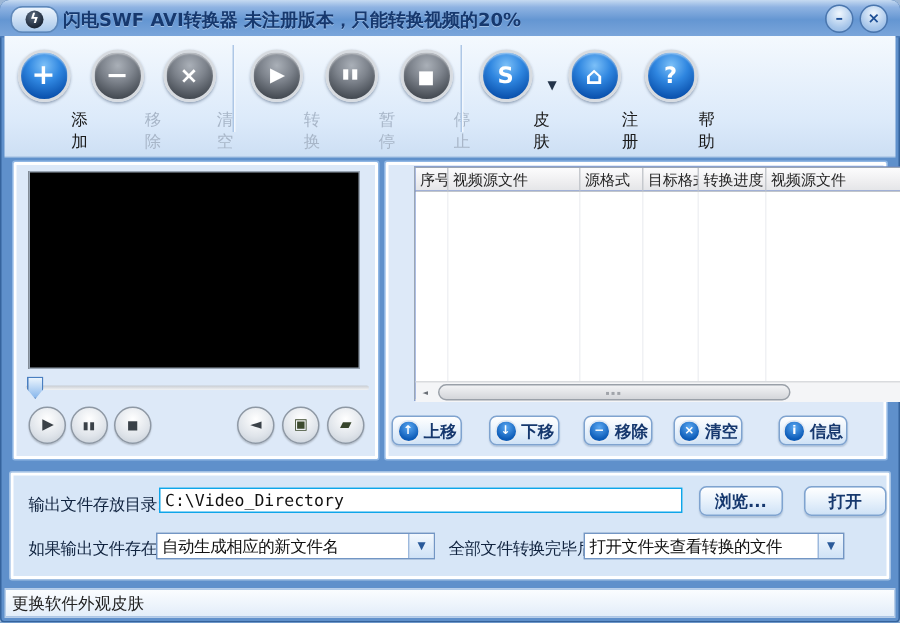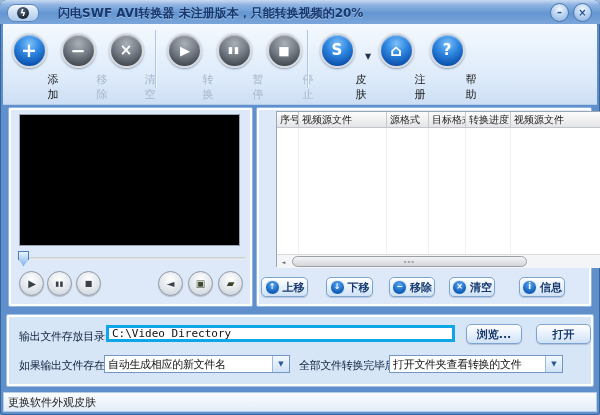--- a/index.html
+++ b/index.html
@@ -8,21 +8,21 @@
   
   .titlebar{position:absolute;left:0;top:0;width:600px;height:24px;
     background:linear-gradient(180deg,#c6daf1 0%,#8fb3e2 20%,#6496d2 55%,#7aa5da 100%);
     border-bottom:1px solid #4a7ab8;display:flex;align-items:center;}
   .logo{position:absolute;left:7px;top:4px;width:30px;height:16px;border-radius:8px;
     background:linear-gradient(180deg,#eef5fd,#a9c8ea);border:1px solid #5e88ba;
     display:flex;align-items:center;justify-content:center;}
   .logo .orb{width:12px;height:12px;border-radius:50%;background:radial-gradient(circle at 40% 30%,#5a6b80,#1d2838 70%);
     color:#fff;font-size:9px;line-height:12px;text-align:center;font-weight:bold;}
   .title{position:absolute;left:42px;top:5px;font-size:12px;font-weight:bold;color:#16386e;
-    text-shadow:0 1px 0 rgba(255,255,255,.35);white-space:nowrap;margin-left:16px;}
+    text-shadow:0 1px 0 rgba(255,255,255,.35);white-space:nowrap;}
   .winbtns{position:absolute;right:8px;top:3px;display:flex;gap:4px;}
   .winbtn{width:17px;height:17px;border-radius:50%;border:1px solid #4a76ae;
     background:radial-gradient(circle at 50% 30%,#f0f7fe,#a7c6ea 65%,#8fb4e2);
     color:#1d4f96;font-size:10px;font-weight:bold;display:flex;align-items:center;justify-content:center;line-height:1;cursor:default;}
   
   .toolbar{position:absolute;left:3px;top:24px;width:594px;height:80px;
     background:linear-gradient(180deg,#f4f9fe,#dceafa 70%,#cddff4);border-bottom:1px solid #b5cdea;}
   .tbtn{position:absolute;top:9px;width:46px;display:flex;flex-direction:column;align-items:center;cursor:default;}
   .tcircle{width:31px;height:31px;border-radius:50%;border:2px solid #d7dbe0;
     box-shadow:0 1px 2px rgba(40,60,90,.45), inset 0 1px 1px rgba(255,255,255,.45);
@@ -70,21 +70,21 @@
     background:linear-gradient(180deg,#ffffff,#eaf3fc 45%,#cfe2f6);color:#16386e;font-size:11px;font-weight:bold;
     display:flex;align-items:center;justify-content:center;gap:3px;cursor:default;box-shadow:0 1px 1px rgba(60,90,130,.25);}
   .bic{width:13px;height:13px;border-radius:50%;flex:0 0 auto;
     background:radial-gradient(circle at 50% 30%,#5aa8f2,#0d5cb8 70%);border:1px solid #e2e9f2;
     color:#fff;font-size:8px;font-weight:bold;display:flex;align-items:center;justify-content:center;line-height:1;}
   .labtn{top:169px;}
   
   .groupbox{position:absolute;left:6px;top:314px;width:588px;height:73px;border:1px solid #a3c1e4;
     box-shadow:inset 0 0 0 2px #ffffff;background:#d7e6f7;border-radius:2px;box-sizing:border-box;}
   .flabel{position:absolute;font-size:11px;letter-spacing:-0.3px;color:#10233f;white-space:nowrap;}
-  .pathinput{position:absolute;left:99px;top:10px;width:349px;height:17px;border:3px solid #0ea5e9;
+  .pathinput{position:absolute;left:99px;top:10px;width:349px;height:17px;border:1px solid #0ea5e9;
     background:#fff;font-family:"DejaVu Sans Mono","Liberation Mono",monospace;font-size:11px;color:#111;
     padding:0 3px;box-sizing:border-box;}
   .combo{position:absolute;height:18px;background:#fff;border:1px solid #7396c4;box-sizing:border-box;
     font-size:11px;color:#111;display:flex;align-items:center;cursor:default;}
   .ctext{flex:1;padding-left:3px;white-space:nowrap;overflow:hidden;letter-spacing:-0.3px;}
   .carrow{width:16px;align-self:stretch;border-left:1px solid #9db9dd;
     background:linear-gradient(180deg,#f2f8fe,#cfe2f6);color:#2a5a9a;font-size:7px;
     display:flex;align-items:center;justify-content:center;}
   
   .statusbar{position:absolute;left:3px;top:392px;width:594px;height:20px;box-sizing:border-box;

